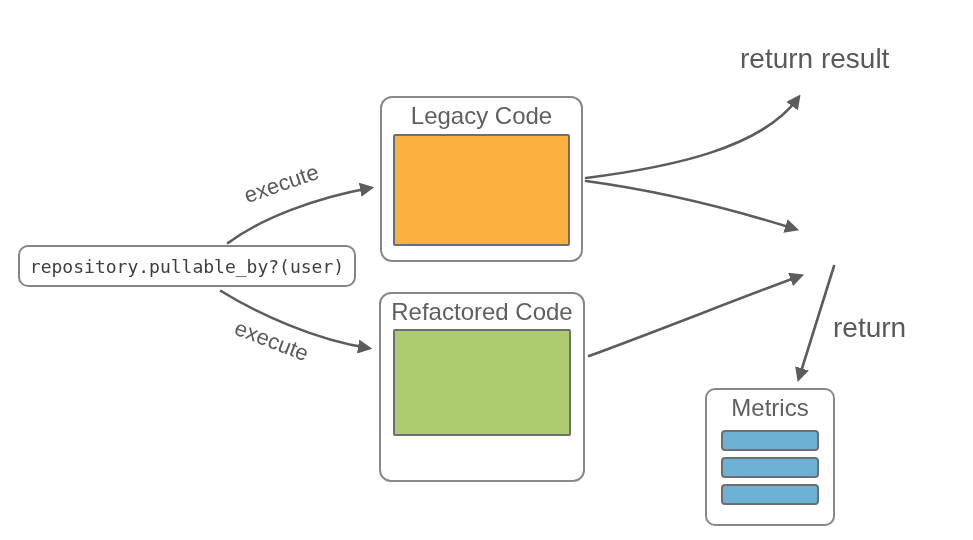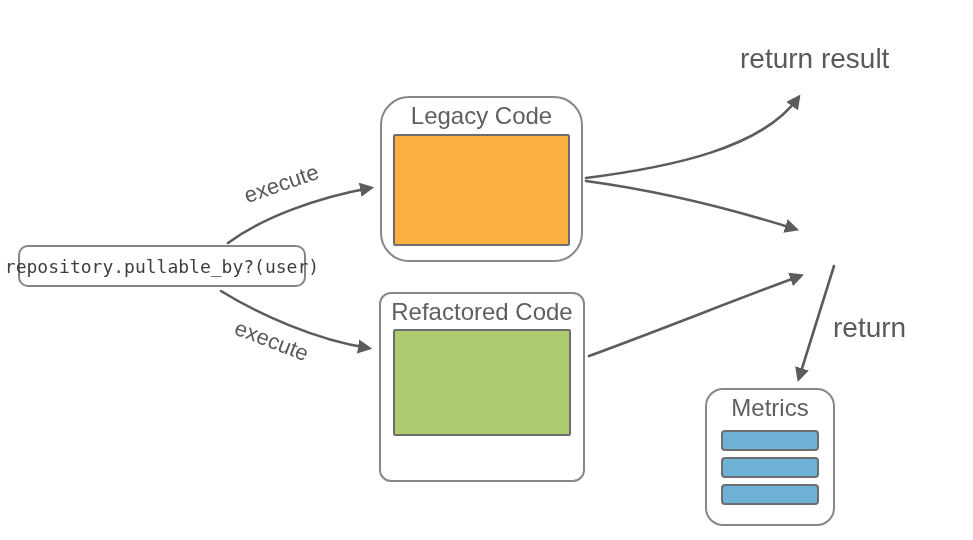--- a/index.html
+++ b/index.html
@@ -6,34 +6,34 @@
   *{box-sizing:border-box;}
   .stage{
     position:relative;width:973px;height:540px;background:#fff;overflow:hidden;
     font-family:"Liberation Sans",sans-serif;color:#58595B;
   }
   .arrow-layer{position:absolute;left:0;top:0;width:973px;height:540px;pointer-events:none;}
   .node{position:absolute;background:#fff;border:2px solid #87888A;border-radius:12px;}
   .node-title{text-align:center;font-size:24px;line-height:1.1;margin-top:5px;color:#5E5F61;white-space:nowrap;}
   .inner-rect{position:absolute;border:2px solid #6D6E71;border-radius:2px;}
   .code-box{
-    position:absolute;left:18px;top:245px;width:288px;height:42px;
+    position:absolute;left:18px;top:245px;width:338px;height:42px;
     background:#fff;border:2px solid #84858"+";border:2px solid #84858A;border-radius:10px;
     display:flex;align-items:center;justify-content:center;
     font-family:"DejaVu Sans Mono","Liberation Mono",monospace;font-size:18px;color:#3E3E40;white-space:nowrap;
   }
   .lbl{position:absolute;font-size:28px;line-height:1.1;color:#58595B;white-space:nowrap;}
   .lbl-execute{font-size:22px;}
   .bars{position:absolute;left:14px;top:40px;right:14px;display:flex;flex-direction:column;gap:6px;}
   .metric-bar{height:21px;border:2px solid #6D6E71;border-radius:4px;}
-  #legacy-box{left:380px;top:96px;width:203px;height:166px;border-radius:29px;}
+  #legacy-box{left:380px;top:96px;width:203px;height:166px;}
   #legacy-rect{left:11px;top:36px;width:177px;height:112px;}
   #refactored-box{left:379px;top:292px;width:206px;height:190px;}
   #refactored-rect{left:12px;top:35px;width:178px;height:107px;}
-  #metrics-box{left:705px;top:388px;width:130px;height:138px;border-radius:18px;}
+  #metrics-box{left:705px;top:388px;width:130px;height:138px;border-radius:10px;}
   #lbl-return-result{left:740px;top:44px;}
   #lbl-compare{left:722px;top:238px;}
   #lbl-publish{left:833px;top:313px;}
   #lbl-execute-top{left:243px;top:172px;transform:rotate(-19deg);}
   #lbl-execute-bottom{left:233px;top:329px;transform:rotate(21deg);}
 </style>
 </head>
 <body>
 
 <div class="stage">

